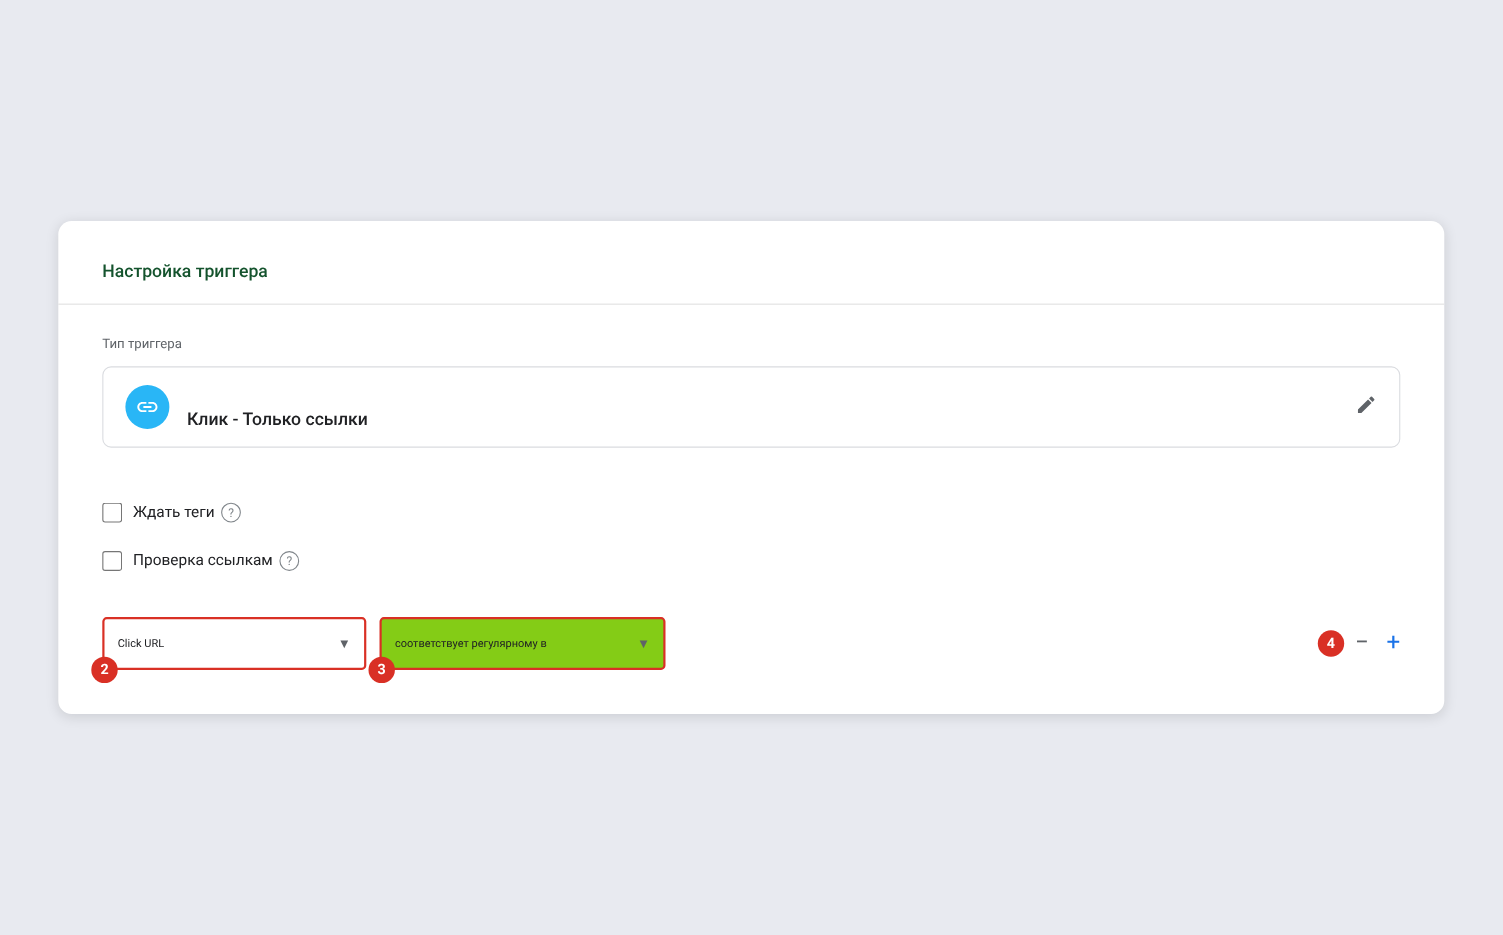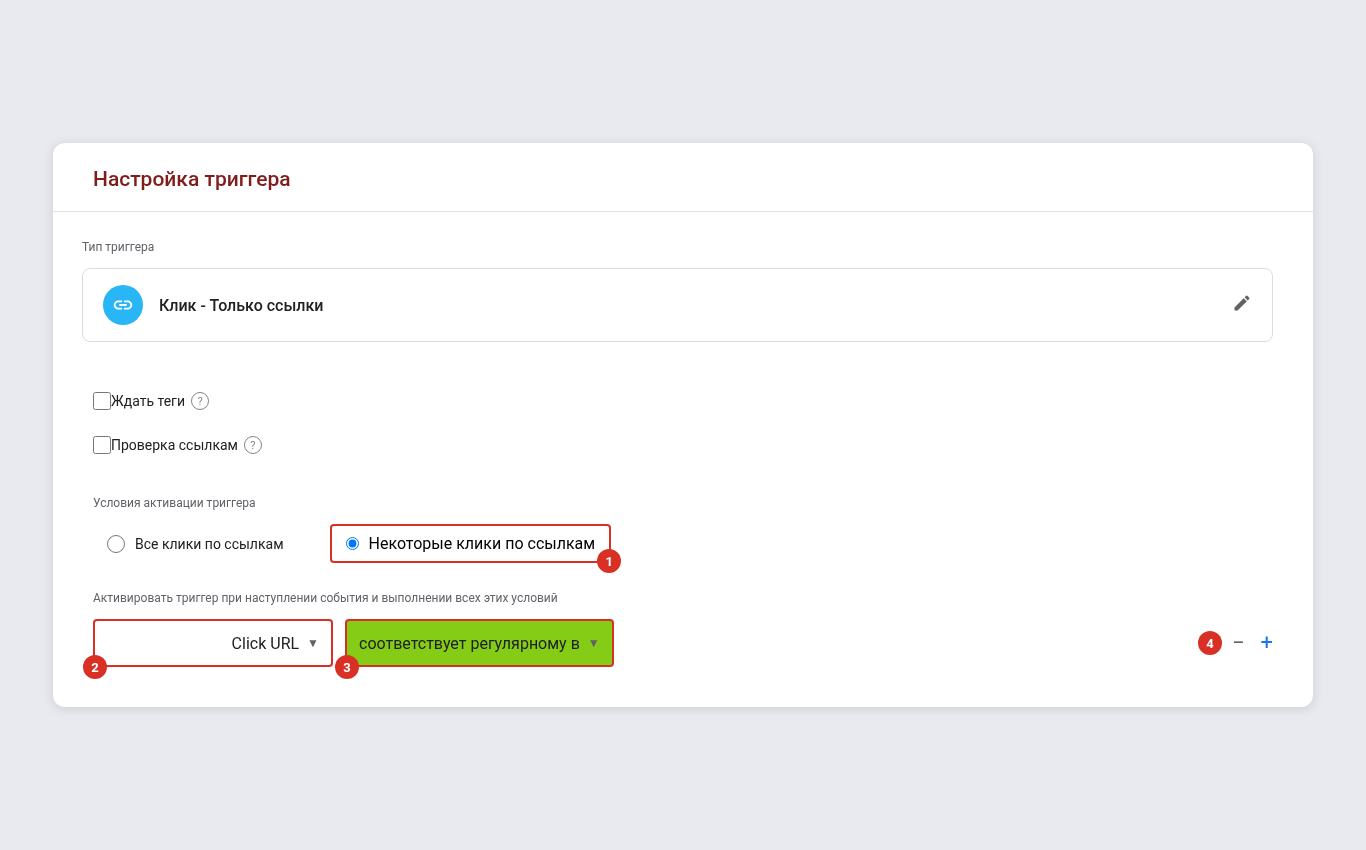--- a/index.html
+++ b/index.html
@@ -17,55 +17,55 @@
     .outer-card {
       background: #fff;
       border-radius: 12px;
       box-shadow: 0 2px 12px rgba(0,0,0,0.12);
       width: 1260px;
       padding: 0 0 40px 0;
       overflow: visible;
     }
 
     .card-title {
-      font-size: 21px;
+      font-size: 16px;
       font-weight: 500;
-      color: #7f1d1d;
-      padding: 24px 40px 20px 40px;
+      color: #14532d;
+      padding: 36px 40px 20px 40px;
     }
 
     .divider {
       border: none;
       border-top: 1px solid #e0e0e0;
       margin: 0;
     }
 
     .section {
-      padding: 28px 40px 0 29px;
+      padding: 28px 40px 0 40px;
     }
 
     .label {
       font-size: 12px;
       color: #5f6368;
       margin-bottom: 14px;
     }
 
     .trigger-type-box {
       border: 1px solid #dadce0;
       border-radius: 8px;
       display: flex;
       align-items: center;
       padding: 16px 20px;
       margin-bottom: 0;
       justify-content: space-between;
     }
 
     .trigger-type-left {
       display: flex;
-      align-items: center;
+      align-items: flex-end;
       gap: 16px;
     }
 
     .icon-circle {
       width: 40px;
       height: 40px;
       border-radius: 50%;
       background: #29b6f6;
       display: flex;
       align-items: center;
@@ -90,20 +90,21 @@
       color: #5f6368;
     }
 
     .checkboxes-section {
       padding: 24px 40px 0 40px;
     }
 
     .checkbox-row {
       display: flex;
       align-items: center;
+      gap: 10px;
       margin-bottom: 14px;
       margin-top: 26px;
     }
 
     .checkbox-row input[type="checkbox"] {
       width: 18px;
       height: 18px;
       cursor: pointer;
       accent-color: #1a73e8;
     }
@@ -183,24 +184,23 @@
       background: #fff;
       min-width: 240px;
       height: 48px;
       display: flex;
       align-items: center;
       padding: 0 12px;
       cursor: pointer;
     }
 
     .filter-dropdown-text {
-      font-size: 16px;
+      font-size: 10px;
       color: #202124;
       flex: 1;
-      text-align: right;
     }
 
     .filter-dropdown-arrow {
       color: #5f6368;
       font-size: 12px;
       margin-left: 8px;
     }
 
     .filter-dropdown-match {
       position: relative;
@@ -318,37 +318,22 @@
     </div>
     <div class="checkbox-row">
       <input type="checkbox" style="">
       <label class="checkbox-label">
         <span>Проверка ссылкам</span>
         <span class="help-icon">?</span>
       </label>
     </div>
   </div>
 
-  <div class="conditions-section">
-    <div class="label">Условия активации триггера</div>
-    <div class="radio-group">
-      <label class="radio-option">
-        <input type="radio" name="trigger_condition" style="">
-        <span>Все клики по ссылкам</span>
-      </label>
-      <div class="highlighted-radio-wrap" style="position:relative;">
-        <input type="radio" name="trigger_condition" checked="" style="">
-        <span>Некоторые клики по ссылкам</span>
-        <div class="badge" style="position:absolute; bottom:-12px; right:-12px;">1</div>
-      </div>
-    </div>
-  </div>
 
   <div class="filter-section">
-    <div class="filter-label">Активировать триггер при наступлении события и выполнении всех этих условий</div>
     <div class="filter-row">
 
       <div style="position:relative;">
         <div class="filter-dropdown">
           <span class="filter-dropdown-text">Click URL</span>
           <span class="filter-dropdown-arrow">▼</span>
         </div>
         <div class="badge" style="position:absolute; bottom:-12px; left:-10px;">2</div>
       </div>
 

